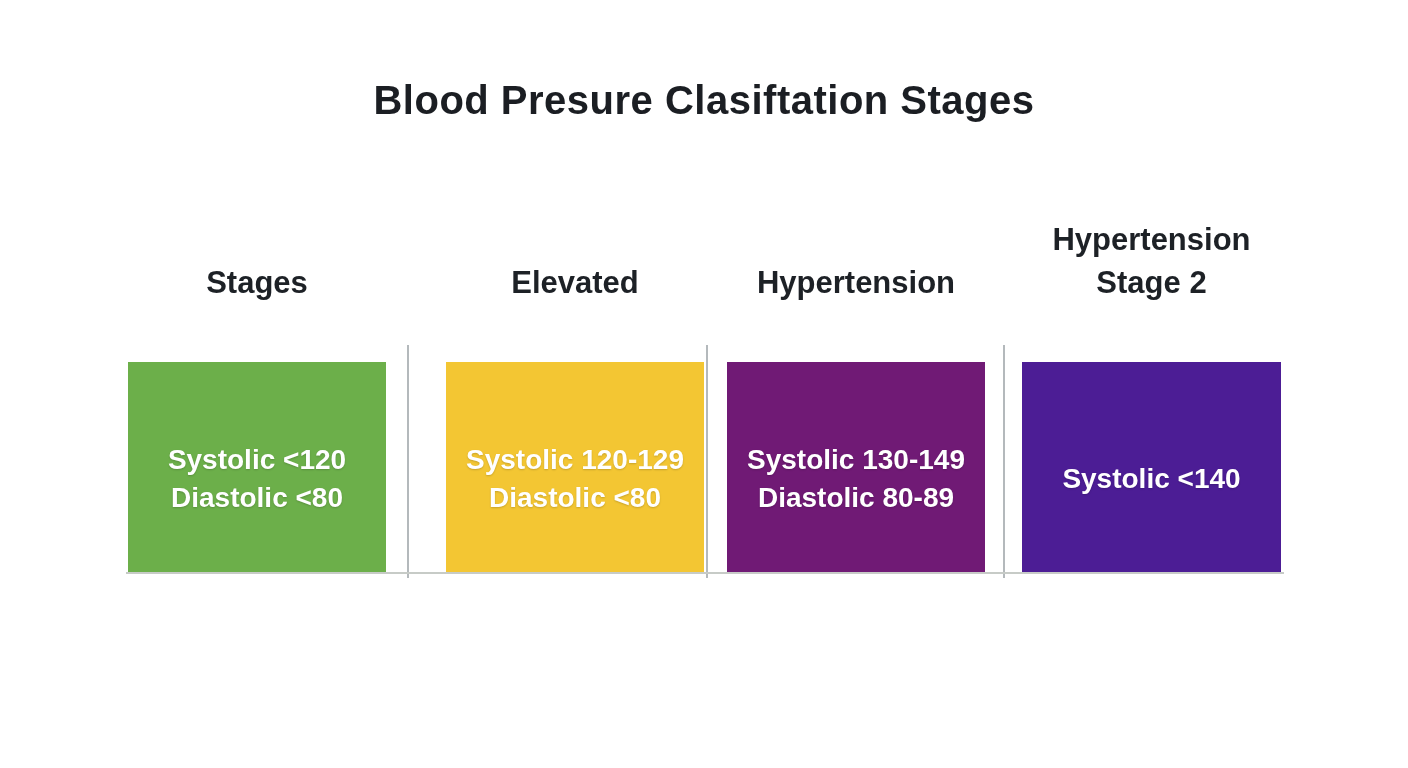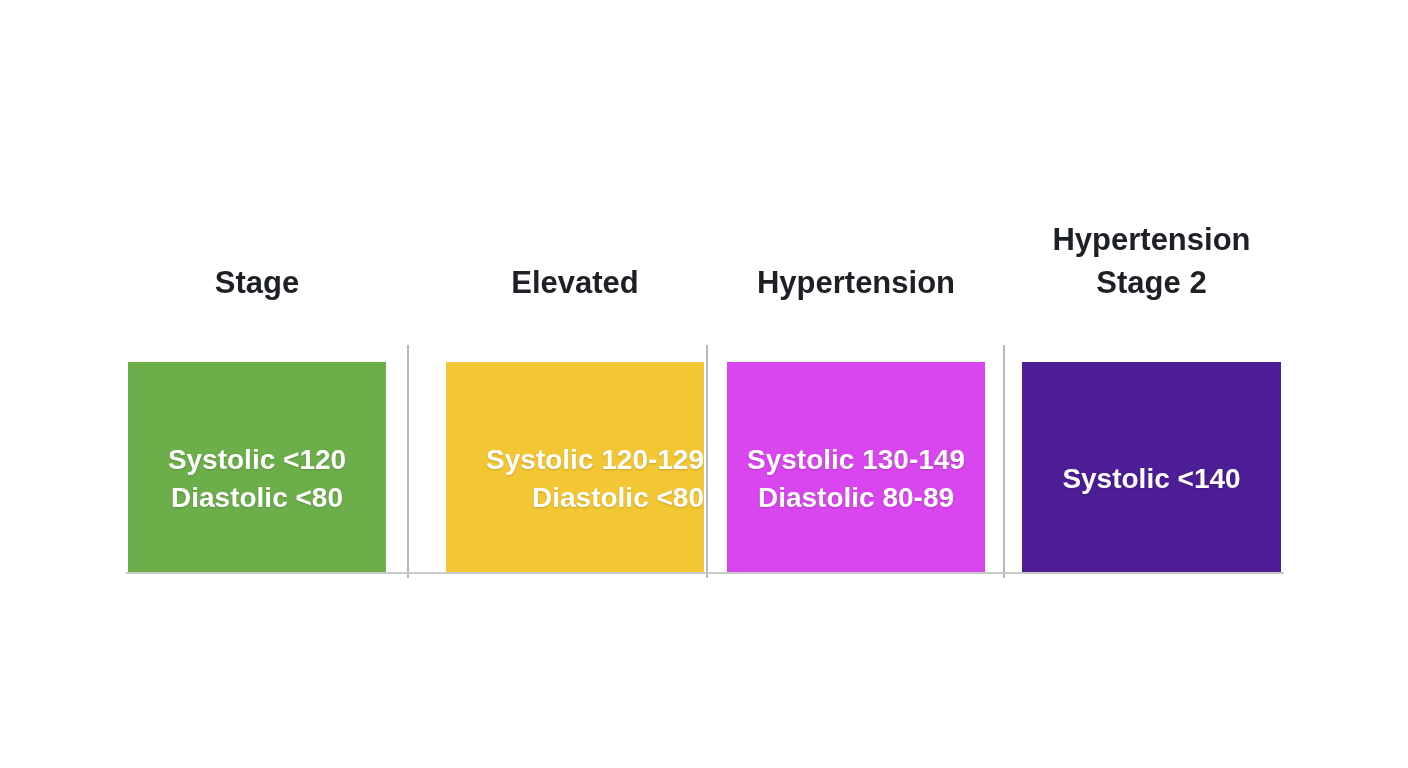--- a/index.html
+++ b/index.html
@@ -89,46 +89,47 @@
     width: 1158px;
     height: 2px;
     background: #c7cbc7;
   }
 </style>
 </head>
 <body>
 
 <div class="canvas">
 
+  <div class="title">Blood Presure Clasiftation Stages</div>
 
   <div class="stage-col col-0">
     <div class="stage-header">
-      <div>Stage</div>
+      <div>Stages</div>
     </div>
     <div class="stage-block" style="background: rgb(108, 175, 74);">
       <div>Systolic &lt;120</div>
       <div>Diastolic &lt;80</div>
     </div>
   </div>
 
   <div class="stage-col col-1">
     <div class="stage-header">
       <div>Elevated</div>
     </div>
-    <div class="stage-block" style="background: rgb(243, 198, 51); align-items: flex-end;">
+    <div class="stage-block" style="background: rgb(243, 198, 51);">
       <div>Systolic 120-129</div>
       <div>Diastolic &lt;80</div>
     </div>
   </div>
 
   <div class="stage-col col-2">
     <div class="stage-header">
       <div>Hypertension</div>
     </div>
-    <div class="stage-block" style="background: #d946ef;">
+    <div class="stage-block" style="background: #701a75;">
       <div>Systolic 130-149</div>
       <div>Diastolic 80-89</div>
     </div>
   </div>
 
   <div class="stage-col col-3">
     <div class="stage-header">
       <div>Hypertension</div>
       <div>Stage 2</div>
     </div>

